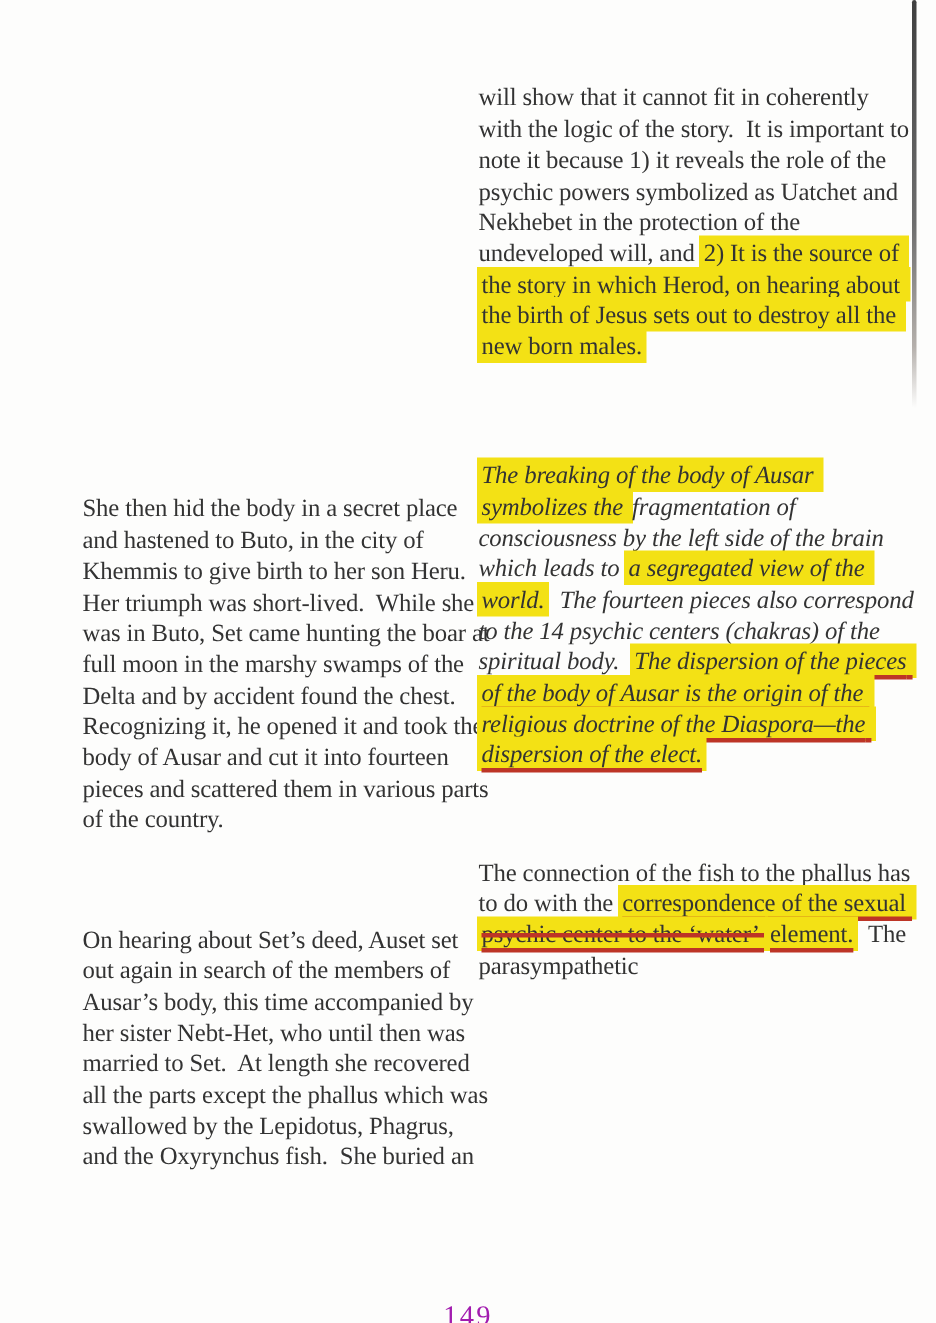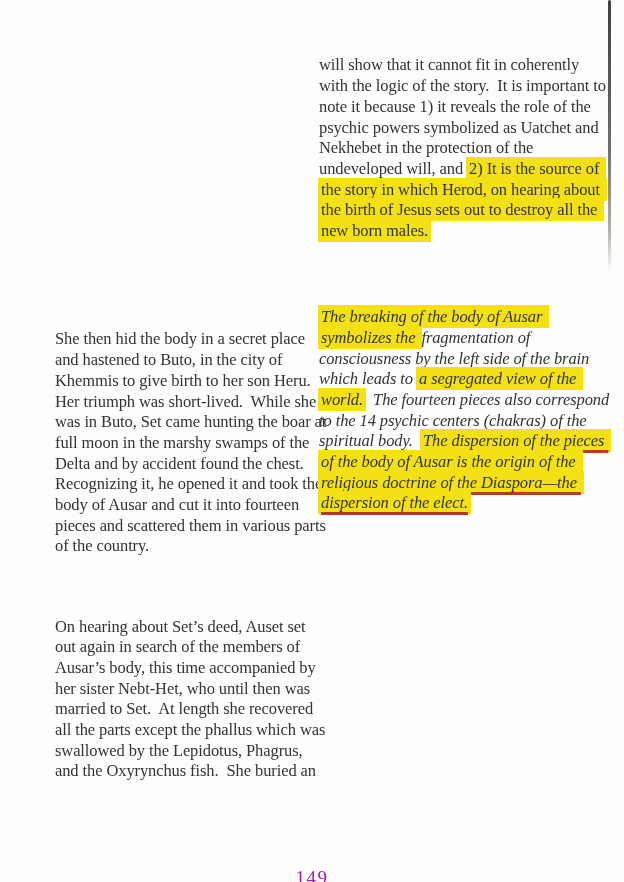--- a/index.html
+++ b/index.html
@@ -68,19 +68,20 @@
 <div class="page">
 
   <div class="col col-left">
     <p class="para"><span>She then hid the body in a secret place and hastened to Buto, in the city of Khemmis to give birth to her son Heru.  Her triumph was short-lived.  While she was in Buto, Set came hunting the boar at full moon in the marshy swamps of the Delta and by accident found the chest.  Recognizing it, he opened it and took the body of Ausar and cut it into fourteen pieces and scattered them in various parts of the country.</span></p>
     <p class="para"><span>On hearing about Set’s deed, Auset set out again in search of the members of Ausar’s body, this time accompanied by her sister Nebt-Het, who until then was married to Set.  At length she recovered all the parts except the phallus which was swallowed by the Lepidotus, Phagrus, and the Oxyrynchus fish.  She buried an</span></p>
   </div>
 
   <div class="col col-right">
     <p class="para mb-lg"><span>will show that it cannot fit in coherently with the logic of the story.  It is important to note it because 1) it reveals the role of the psychic powers symbolized as Uatchet and Nekhebet in the protection of the undeveloped will, and </span><span class="hl">2) It is the source of the story in which Herod, on hearing about the birth of Jesus sets out to destroy all the new born males.</span></p>
     <p class="para mb-md"><span class="hl">The breaking of the body of Ausar symbolizes the </span><span>fragmentation of consciousness by the left side of the brain which leads to </span><span class="hl">a segregated view of the world.</span><span>  The fourteen pieces also correspond to the 14 psychic centers (chakras) of the spiritual body.  </span><span class="hl ul">The dispersion of the pieces of the body of Ausar is the origin of the religious doctrine of the Diaspora—the dispersion of the elect.</span></p>
+    <p class="para"><span>The connection of the fish to the phallus has to do with the </span><span class="hl ul">correspondence of the sexual </span><span class="hl ul strike">psychic center to the ‘water’ </span><span class="hl ul">element.</span><span>  The parasympathetic</span></p>
   </div>
 
   <div class="page-number">149</div>
 
   <div class="scan-edge"></div>
 
 </div>
 
 </body></html>

